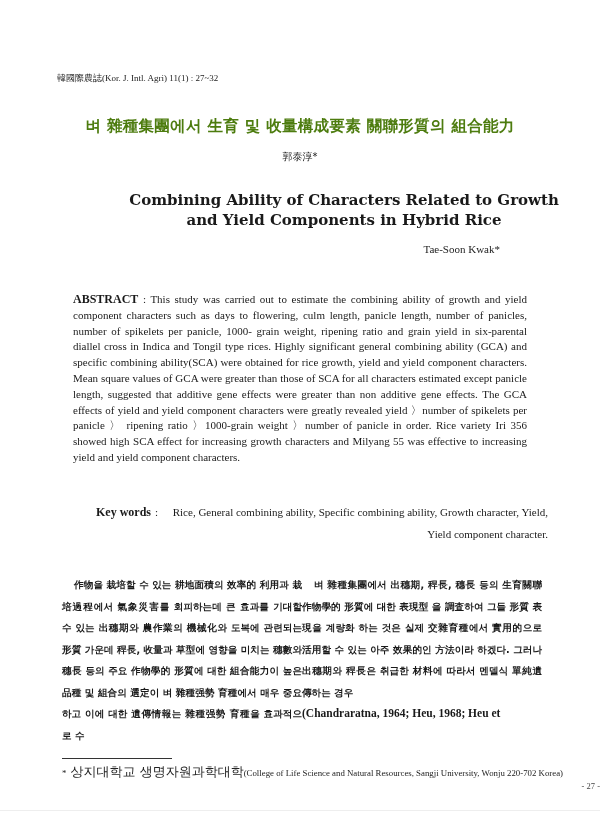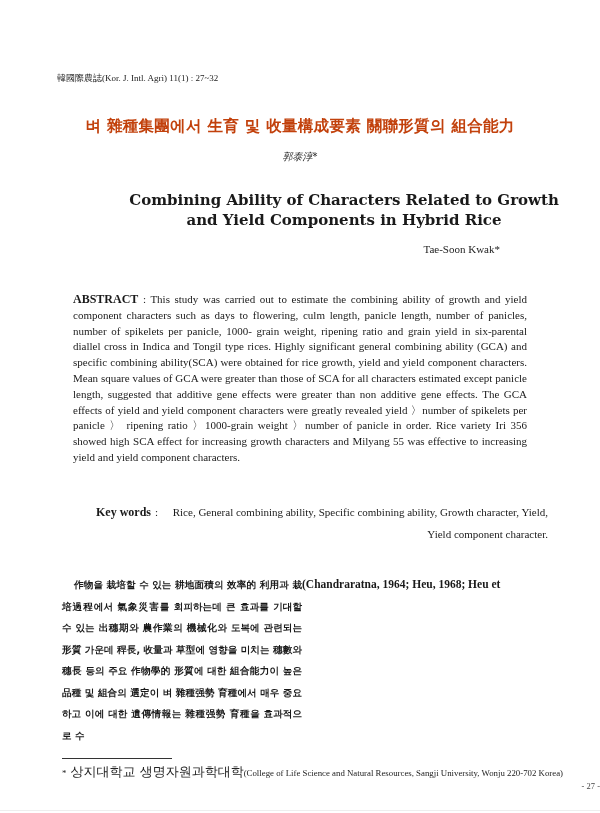--- a/index.html
+++ b/index.html
@@ -1,22 +1,22 @@
 <!DOCTYPE html>
 <html><head>
   <meta charset="utf-8">
   <style>
     html, body { margin: 0; padding: 0; background: #ffffff; }
     body { width: 600px; height: 813px; position: relative; overflow: hidden;
            font-family: "Liberation Serif", "DejaVu Serif", serif; color: #1a1a1a; }
     .journal-header { position: absolute; left: 57px; top: 72px; font-size: 9px; color: #222; }
     .ko-title { position: absolute; left: 0; width: 600px; top: 116px; text-align: center;
-                font-family: "DejaVu Sans", sans-serif; font-weight: bold; font-size: 15.5px; letter-spacing: 0.3px; color: #c2410c; }
+                font-family: "DejaVu Sans", sans-serif; font-weight: bold; font-size: 15.5px; letter-spacing: 0.3px; color: #4d7c0f; }
     .ko-author { position: absolute; left: 0; width: 600px; top: 150px; text-align: center;
-                 font-family: "DejaVu Sans", sans-serif; font-size: 10px; color: #222; font-style: italic; }
+                 font-family: "DejaVu Sans", sans-serif; font-size: 10px; color: #222; }
     .en-title { position: absolute; left: 0; width: 600px; top: 190px; text-align: center;
                 font-family: "DejaVu Serif", serif; font-weight: bold; font-size: 15px; line-height: 20px; color: #1a1a1a; padding-left: 44px; }
     .en-author { position: absolute; left: 0; width: 500px; top: 243px; text-align: right;
                  font-size: 11px; color: #222; }
     .abstract { position: absolute; left: 73px; width: 454px; top: 292px; font-size: 11px; line-height: 15.8px;
                 text-align: justify; color: #1a1a1a; }
     .abstract .lbl { font-weight: bold; font-size: 12px; }
     .keywords { position: absolute; left: 78px; width: 470px; top: 501px; font-size: 11px; line-height: 22px; text-align: right; }
     .keywords .lbl { font-weight: bold; font-size: 12px; display: inline-block; width: 66px; }
     .keywords .sep { display: inline-block; width: 7px; }
@@ -55,20 +55,21 @@
 
 <div class="keywords">
   <span class="lbl">Key words</span><span class="sep">:</span><span class="kw-list">Rice, General combining ability, Specific combining ability, Growth character, Yield, Yield component character.</span>
 </div>
 
 <div class="col col-left">
   <p>作物을 栽培할 수 있는 耕地面積의 效率的 利用과 栽培過程에서 氣象災害를 회피하는데 큰 효과를 기대할 수 있는 出穗期와 農作業의 機械化와 도복에 관련되는 形質 가운데 稈長, 收量과 草型에 영향을 미치는 穗數와 穗長 등의 주요 作物學的 形質에 대한 組合能力이 높은 品種 및 組合의 選定이 벼 雜種强勢 育種에서 매우 중요하고 이에 대한 遺傳情報는 雜種强勢 育種을 효과적으로 수</p>
 </div>
 
 <div class="col col-right">
+  <p>벼 雜種集團에서 出穗期, 稈長, 穗長 등의 生育關聯 作物學的 形質에 대한 表現型 을 調査하여 그들 形質 表現을 계량화 하는 것은 실제 交雜育種에서 實用的으로 活用할 수 있는 아주 效果的인 方法이라 하겠다. 그러나 出穗期와 稈長은 취급한 材料에 따라서 멘델식 單純遺傳하는 경우</p>
   <p class="noindent en">(Chandraratna, 1964; Heu, 1968; Heu et</p>
 </div>
 
 <div class="footnote-rule"></div>
 <div class="footnote">
   <span>*</span><span class="ko"> 상지대학교 생명자원과학대학</span><span>(College of Life Science and Natural Resources, Sangji University, Wonju 220-702 Korea)</span>
 </div>
 
 <div class="page-number">- 27 -</div>
 <div class="bottom-rule"></div>

